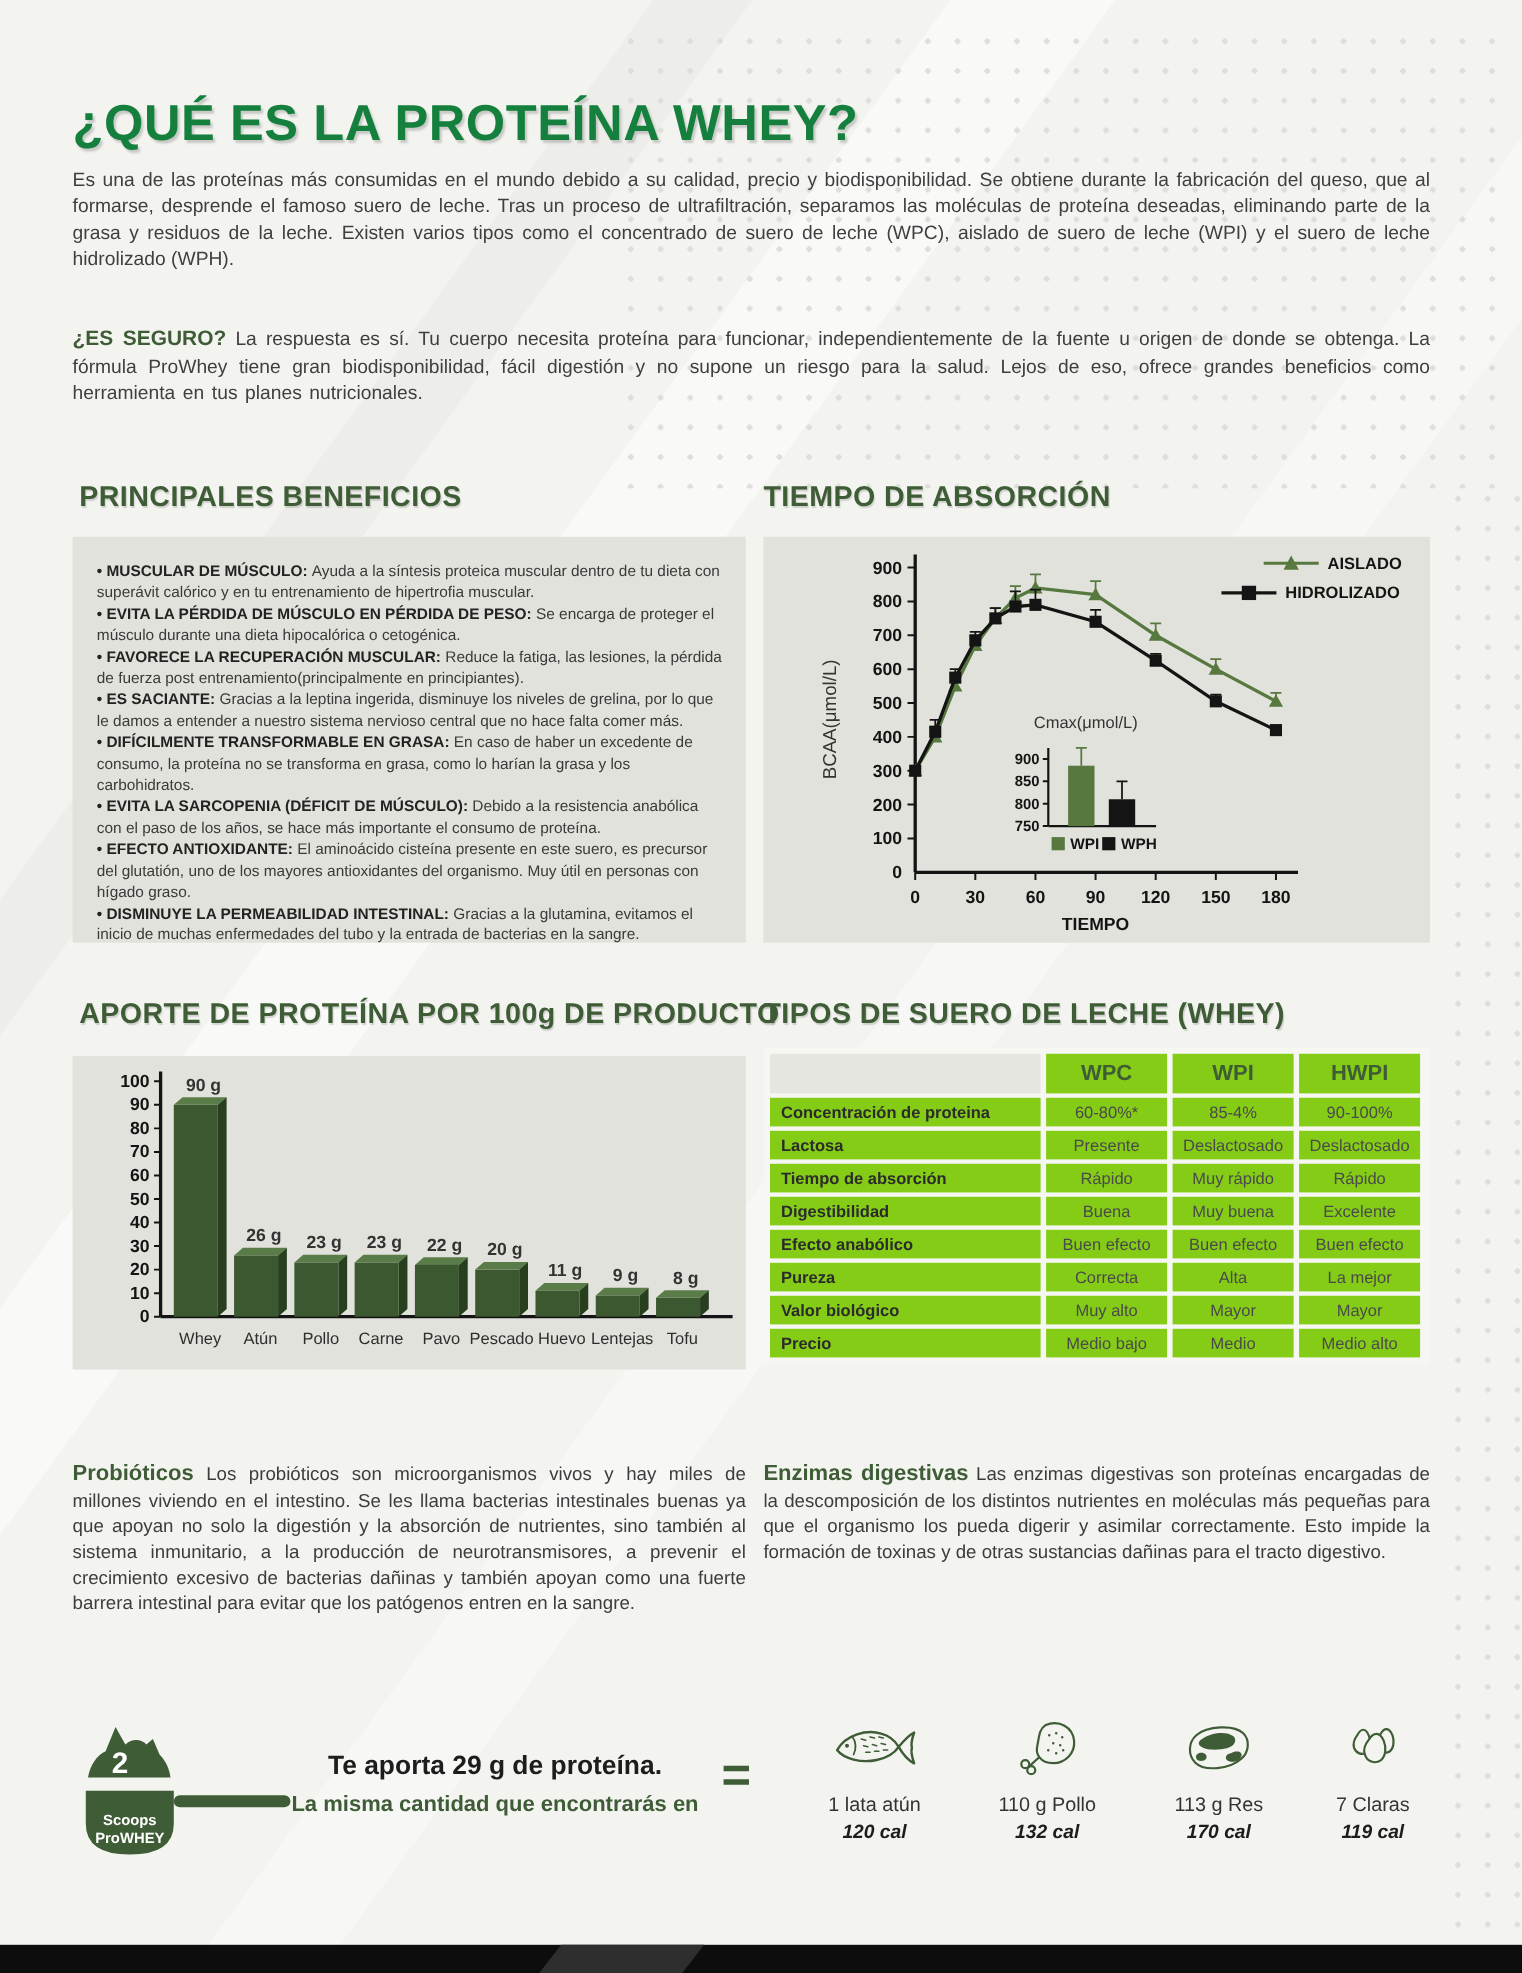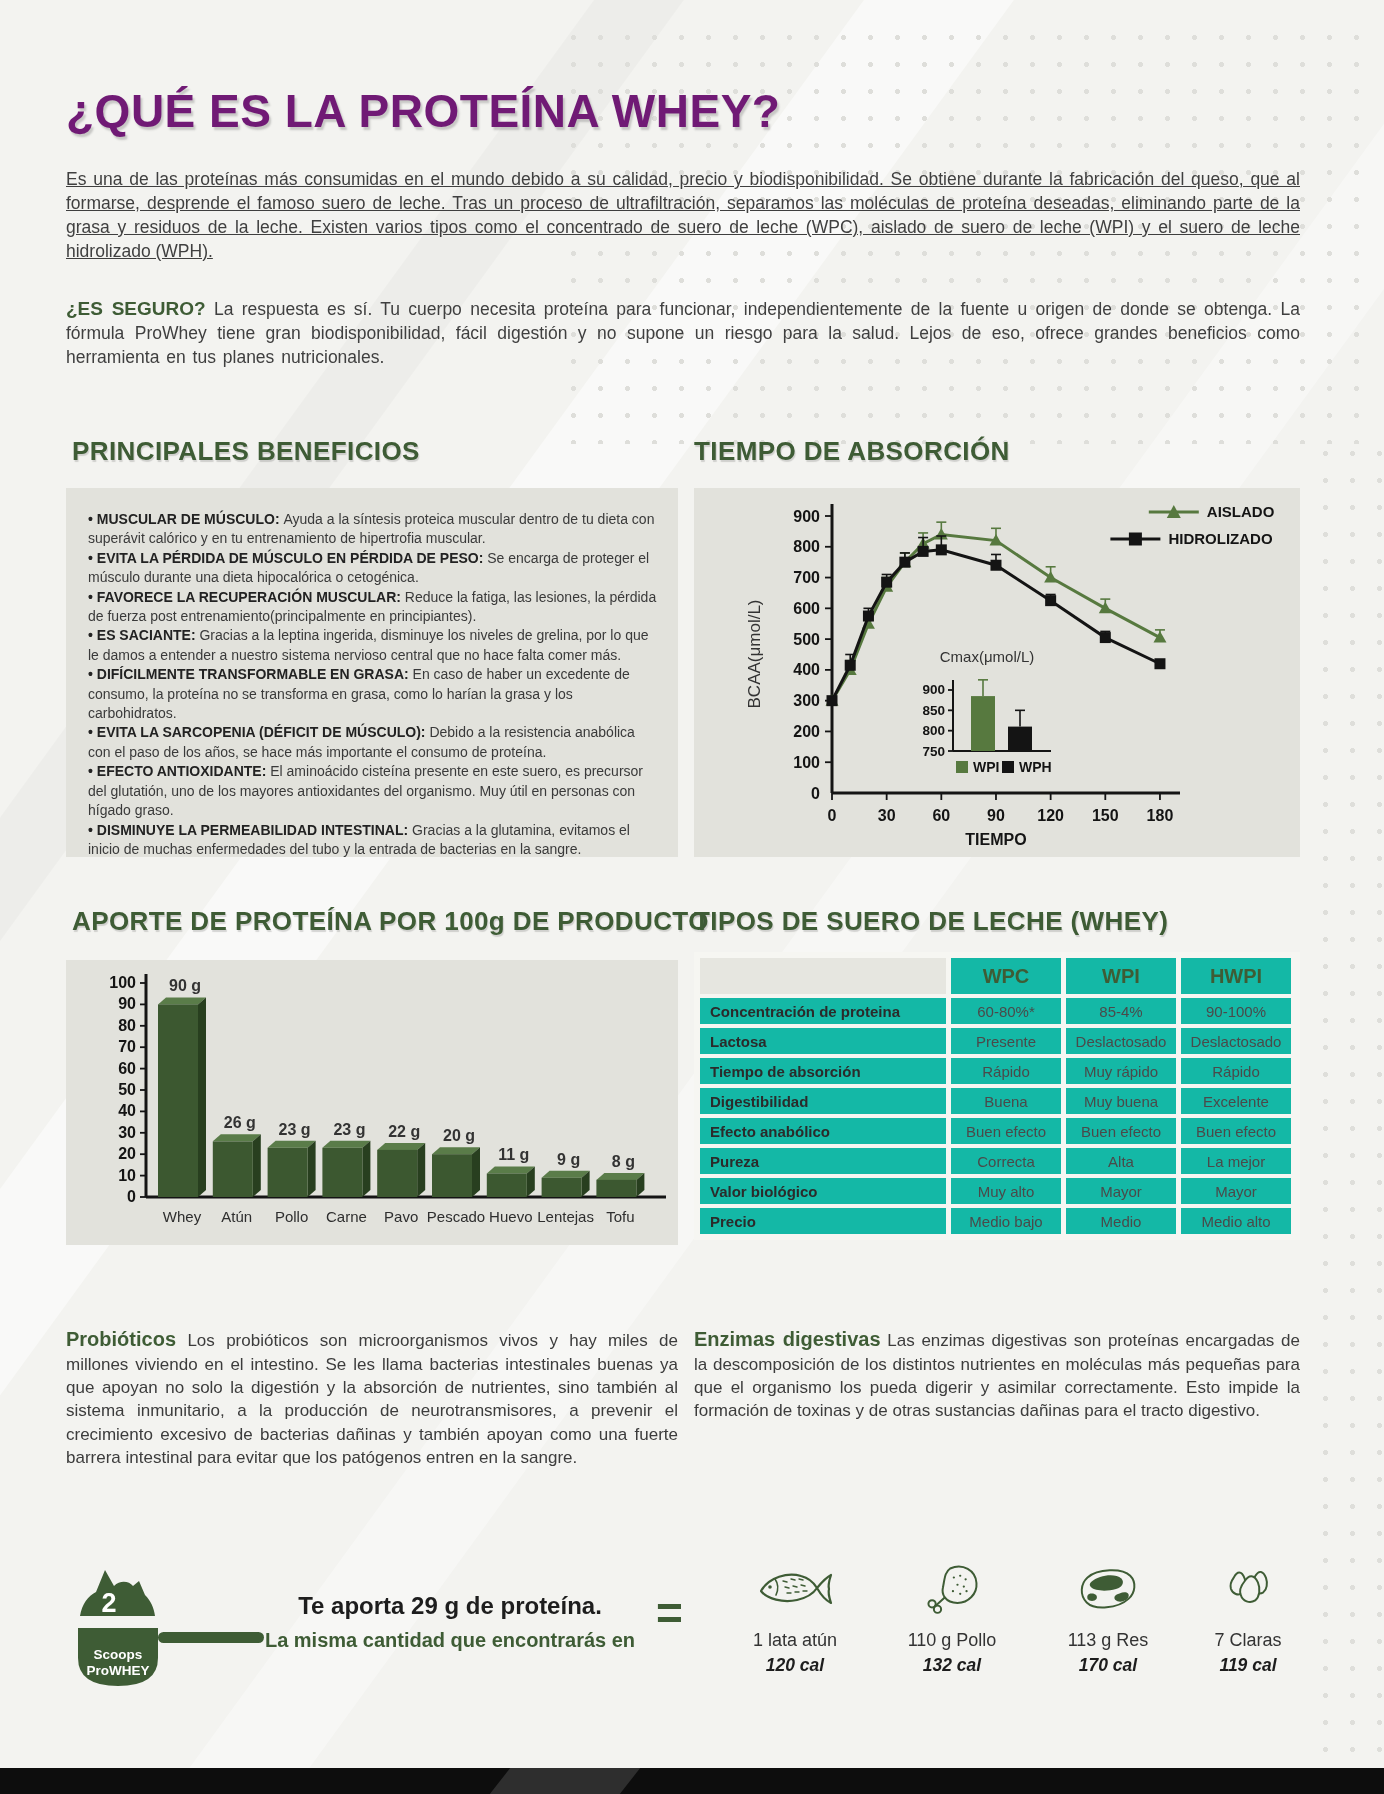--- a/index.html
+++ b/index.html
@@ -5,36 +5,36 @@
   * { margin:0; padding:0; box-sizing:border-box; }
   body { width:1384px; height:1794px; position:relative; background:#f3f3f0;
          font-family:"Liberation Sans", sans-serif; overflow:hidden; color:#3f3f3f; }
   .band { position:absolute; top:-200px; height:2200px; background:rgba(255,255,255,0.5); transform:skewX(-36deg); pointer-events:none; }
   .band.b1 { left:210px; width:150px; }
   .band.b2 { left:820px; width:120px; background:rgba(255,255,255,0.35); }
   .band.b3 { left:-60px; width:90px; background:rgba(0,0,0,0.025); }
   .dots { position:absolute; background-image:radial-gradient(circle, #dededa 2.3px, transparent 2.7px); background-size:27px 27px; pointer-events:none; }
   .dots.top { left:560px; top:24px; width:800px; height:420px; }
   .dots.right { left:1312px; top:440px; width:70px; height:1330px; }
-  .page-title { position:absolute; left:66px; top:84px; font-size:46px; font-weight:bold; color:#701a75; letter-spacing:0.5px; text-shadow:2px 3px 2px rgba(70,70,70,0.25); }
+  .page-title { position:absolute; left:66px; top:84px; font-size:46px; font-weight:bold; color:#15803d; letter-spacing:0.5px; text-shadow:2px 3px 2px rgba(70,70,70,0.25); }
   .para { position:absolute; left:66px; width:1234px; font-size:17.5px; line-height:1.37; text-align:justify; color:#3f3f3f; }
-  .para.intro { top:168px;text-decoration:underline; }
+  .para.intro { top:152px; }
   .para.seguro { top:296px; word-spacing:2px; }
   .lead-green { color:#3e5c35; font-weight:bold; font-size:19px; }
   .sec-head { position:absolute; font-size:26px; font-weight:bold; color:#3e5c35; letter-spacing:0.4px; text-shadow:1px 2px 1px rgba(70,70,70,0.2); }
   .panel { position:absolute; background:#e2e2dc; }
   .benefits-panel { left:66px; top:488px; width:612px; height:369px; padding:22px 18px 0 22px; }
   .benefit { font-size:14px; line-height:19.4px; color:#3a3a3a; }
   .benefit b { color:#222; }
   .chart-panel { left:694px; top:488px; width:606px; height:369px; }
   .aporte-panel { left:66px; top:960px; width:612px; height:285px; }
   .table-wrap { position:absolute; left:694px; top:952px; width:606px; background:#f6f6f2; padding:6px; }
   .trow { display:grid; grid-template-columns:246px 110px 110px 110px; gap:5px; margin-bottom:4px; }
   .trow:last-child { margin-bottom:0; }
-  .tcell { background:#14b8a6; font-size:15px; color:#4a4a4a; display:flex; align-items:center; justify-content:center; height:26px; }
+  .tcell { background:#84cc16; font-size:15px; color:#4a4a4a; display:flex; align-items:center; justify-content:center; height:26px; }
   .thead .tcell { height:36px; }
   .tcell.tlabel { justify-content:flex-start; padding-left:10px; font-weight:bold; color:#2b2b2b; font-size:15px; }
   .tcell.th { color:#3e5c35; font-weight:bold; font-size:20px; }
   .tcell.th-empty { background:#e6e6e0; }
   .bottom-para { position:absolute; font-size:17px; line-height:1.36; text-align:justify; color:#3c3c3c; }
   .bottom-para.left { left:66px; top:1326px; width:612px; }
   .bottom-para.right { left:694px; top:1326px; width:606px; }
   .bottom-para .lead2 { color:#3e5c35; font-weight:bold; font-size:20px; }
   svg text.tlb { font-size:16px; font-weight:bold; fill:#141414; }
   svg text.axl { font-size:16px; font-weight:bold; fill:#141414; }

